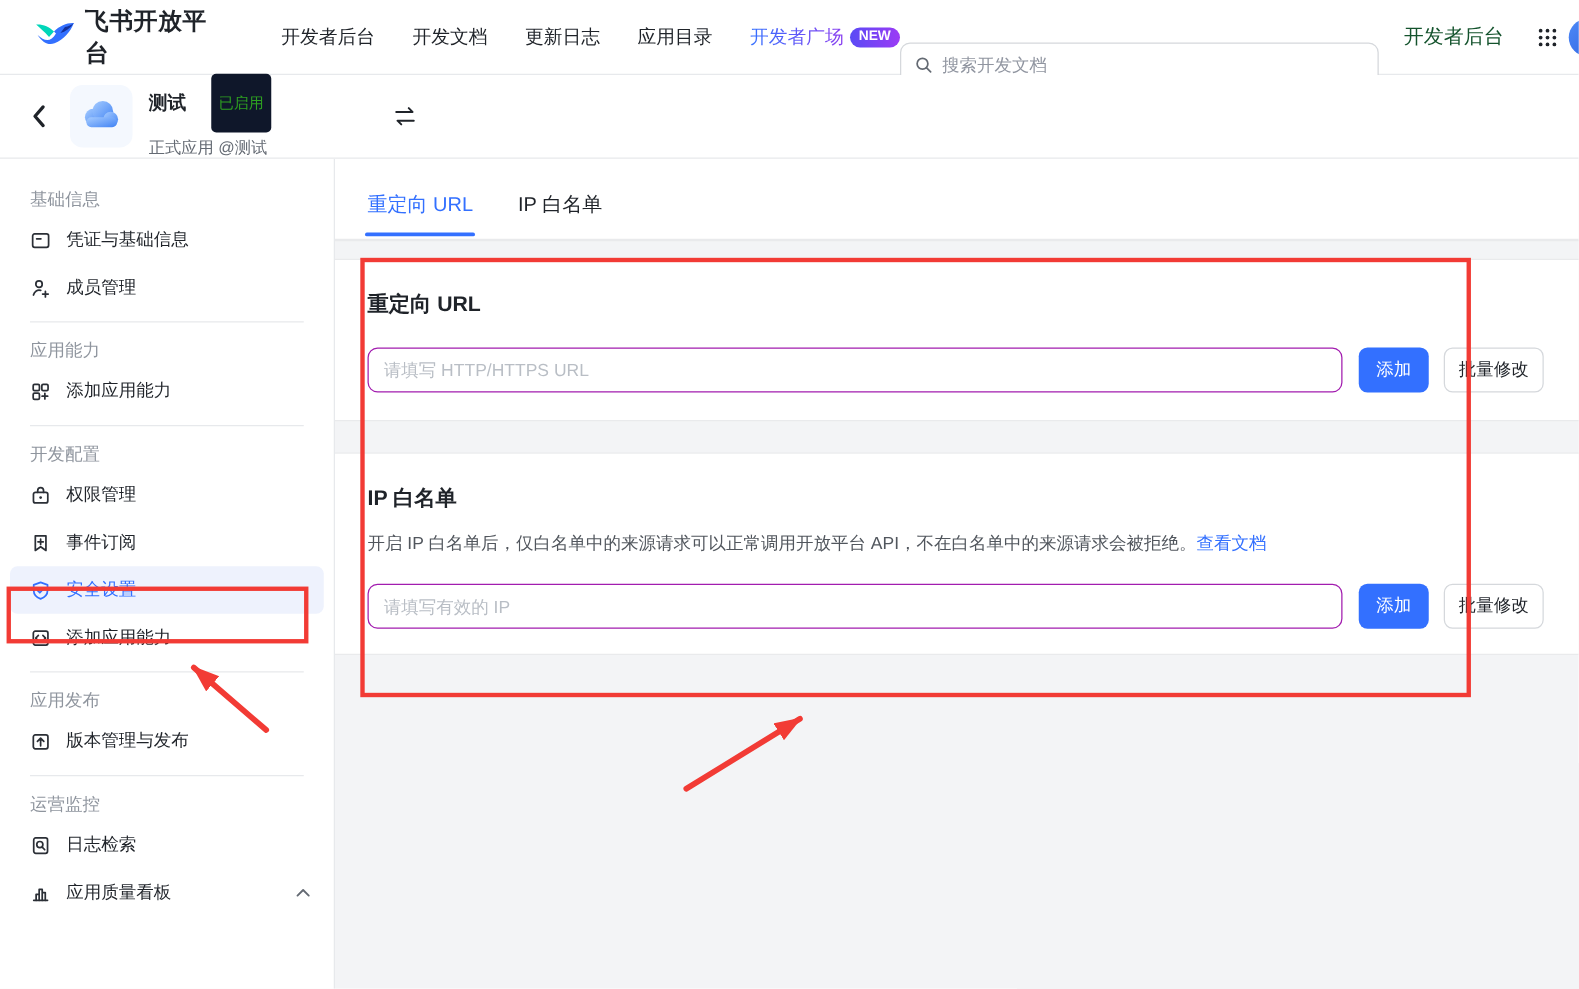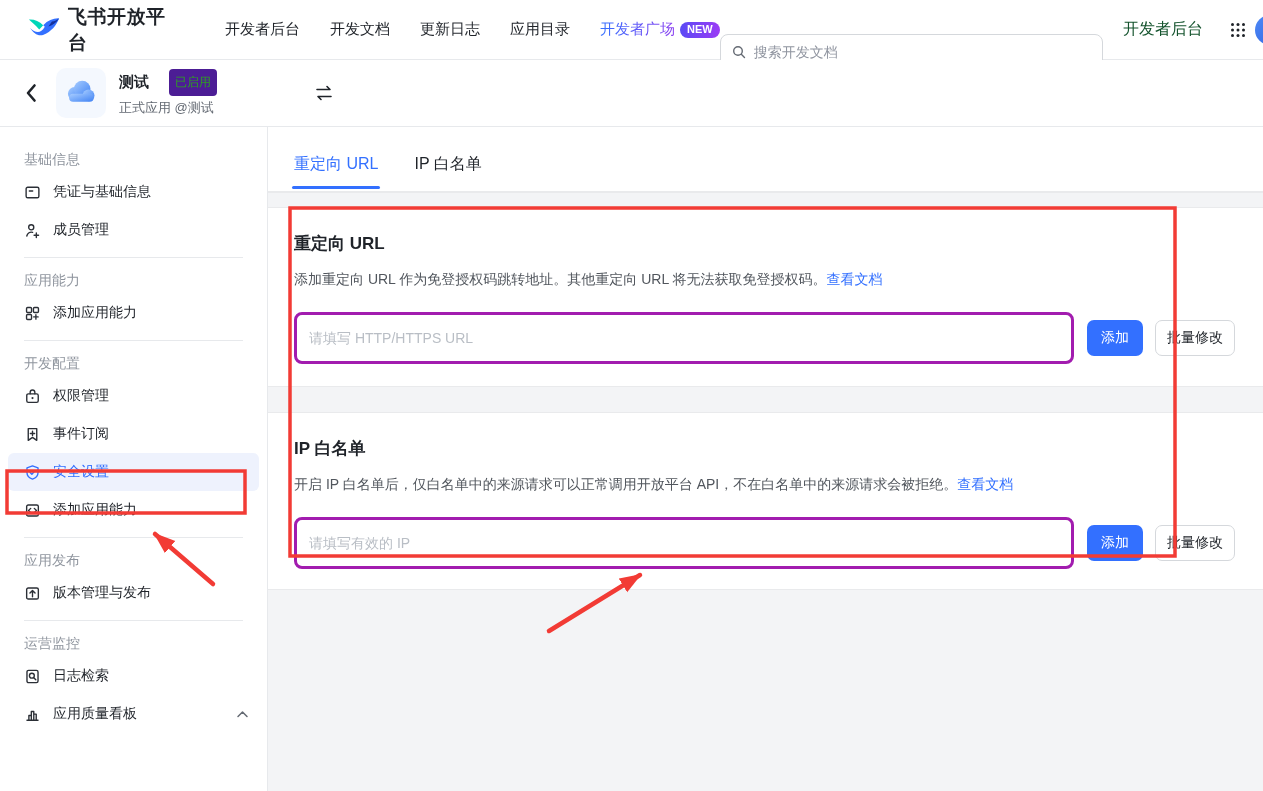--- a/index.html
+++ b/index.html
@@ -35,21 +35,21 @@
     border-radius:50%; background:linear-gradient(135deg,#4e8af7,#2f62e0); }
   
   .app-header { height:67px; display:flex; align-items:center; padding-left:24px;
     border-bottom:1px solid #e7e9ec; background:#fff; position:relative; z-index:2; }
   .back-btn { cursor:pointer; display:flex; margin-right:18px; }
   .app-icon { width:50px; height:50px; border-radius:10px; background:#f4f8fe;
     display:flex; align-items:center; justify-content:center; margin-right:13px; }
   .app-meta { display:flex; flex-direction:column; gap:3px; }
   .app-name-row { display:flex; align-items:center; gap:20px; }
   .app-name { font-size:15px; font-weight:600; }
-  .status-badge { background:#4c1d95; color:#2ea121; font-size:12px; padding:6px 6px;
+  .status-badge { background:#0f172a; color:#2ea121; font-size:12px; padding:16px 6px;
     border-radius:4px; line-height:1.2;text-align:center; }
   .app-sub { font-size:13px; color:#646a73; }
   .switch-btn { margin-left:96px; cursor:pointer; display:flex; }
   
   .page-body { display:flex; height:664px; }
   .sidebar { width:268px; background:#fff; border-right:1px solid #e7e9ec;
     padding-top:10px; flex-shrink:0; }
   .side-label { margin:12px 24px 4px; height:20px; line-height:20px; font-size:14px; color:#8f959e; }
   .side-item { height:38px; margin:0 8px; border-radius:6px; display:flex; align-items:center;
     gap:12px; padding:0 10px 0 16px; font-size:14px; color:#1f2329; cursor:pointer; }
@@ -67,21 +67,21 @@
   .tab.active::after { content:""; position:absolute; left:-2px; right:-2px; bottom:2px;
     height:3px; border-radius:2px; background:#3370ff; }
   .gap1 { height:16px; background:#f3f4f6; border-top:1px solid #e9eaec; border-bottom:1px solid #e9eaec; }
   .gap2 { height:27px; background:#f3f4f6; border-top:1px solid #e9eaec; border-bottom:1px solid #e9eaec; }
   .card { background:#fff; padding:24px 4px 22px 26px; }
   .card.second { padding-bottom:20px; border-bottom:1px solid #e9eaec; }
   .card h2 { font-size:17px; font-weight:600; line-height:24px; color:#1f2329; }
   .card .desc { margin-top:12px; font-size:14px; line-height:22px; color:#51565d; }
   .doclink { color:#3370ff; text-decoration:none; cursor:pointer; }
   .input-row { margin-top:22px; display:flex; align-items:center; }
-  .input-row input { width:780px; height:52px; border:3px solid #a21caf; border-radius:8px;
+  .input-row input { width:780px; height:36px; border:1px solid #a21caf; border-radius:8px;
     padding:0 12px; font-size:14px; color:#0f172a; outline:none; font-family:inherit; }
   .input-row input::placeholder { color:#b9bec5; }
   .btn-primary { width:56px; height:36px; margin-left:13px; background:#3370ff; color:#fff;
     border:none; border-radius:7px; font-size:14px; cursor:pointer; font-family:inherit; }
   .btn-plain { width:80px; height:36px; margin-left:12px; background:#fff; color:#1f2329;
     border:1px solid #d5d8dc; border-radius:7px; font-size:14px; cursor:pointer; font-family:inherit; }
   
   .annotation-overlay { position:absolute; inset:0; width:1263px; height:791px;
     pointer-events:none; z-index:10; }
 </style>
@@ -292,21 +292,20 @@
 
   <div class="main">
     <div class="tabbar">
       <div class="tab active">重定向 URL</div>
       <div class="tab">IP 白名单</div>
     </div>
     <div class="gap1"></div>
 
     <div class="card">
       <h2>重定向 URL</h2>
-      <p class="desc"><span>添加重定向 URL 作为免登授权码跳转地址。其他重定向 URL 将无法获取免登授权码。</span><a class="doclink">查看文档</a></p>
       <div class="input-row">
         <input placeholder="请填写 HTTP/HTTPS URL" style="">
         <button class="btn-primary">添加</button>
         <button class="btn-plain">批量修改</button>
       </div>
     </div>
 
     <div class="gap2"></div>
 
     <div class="card second">

